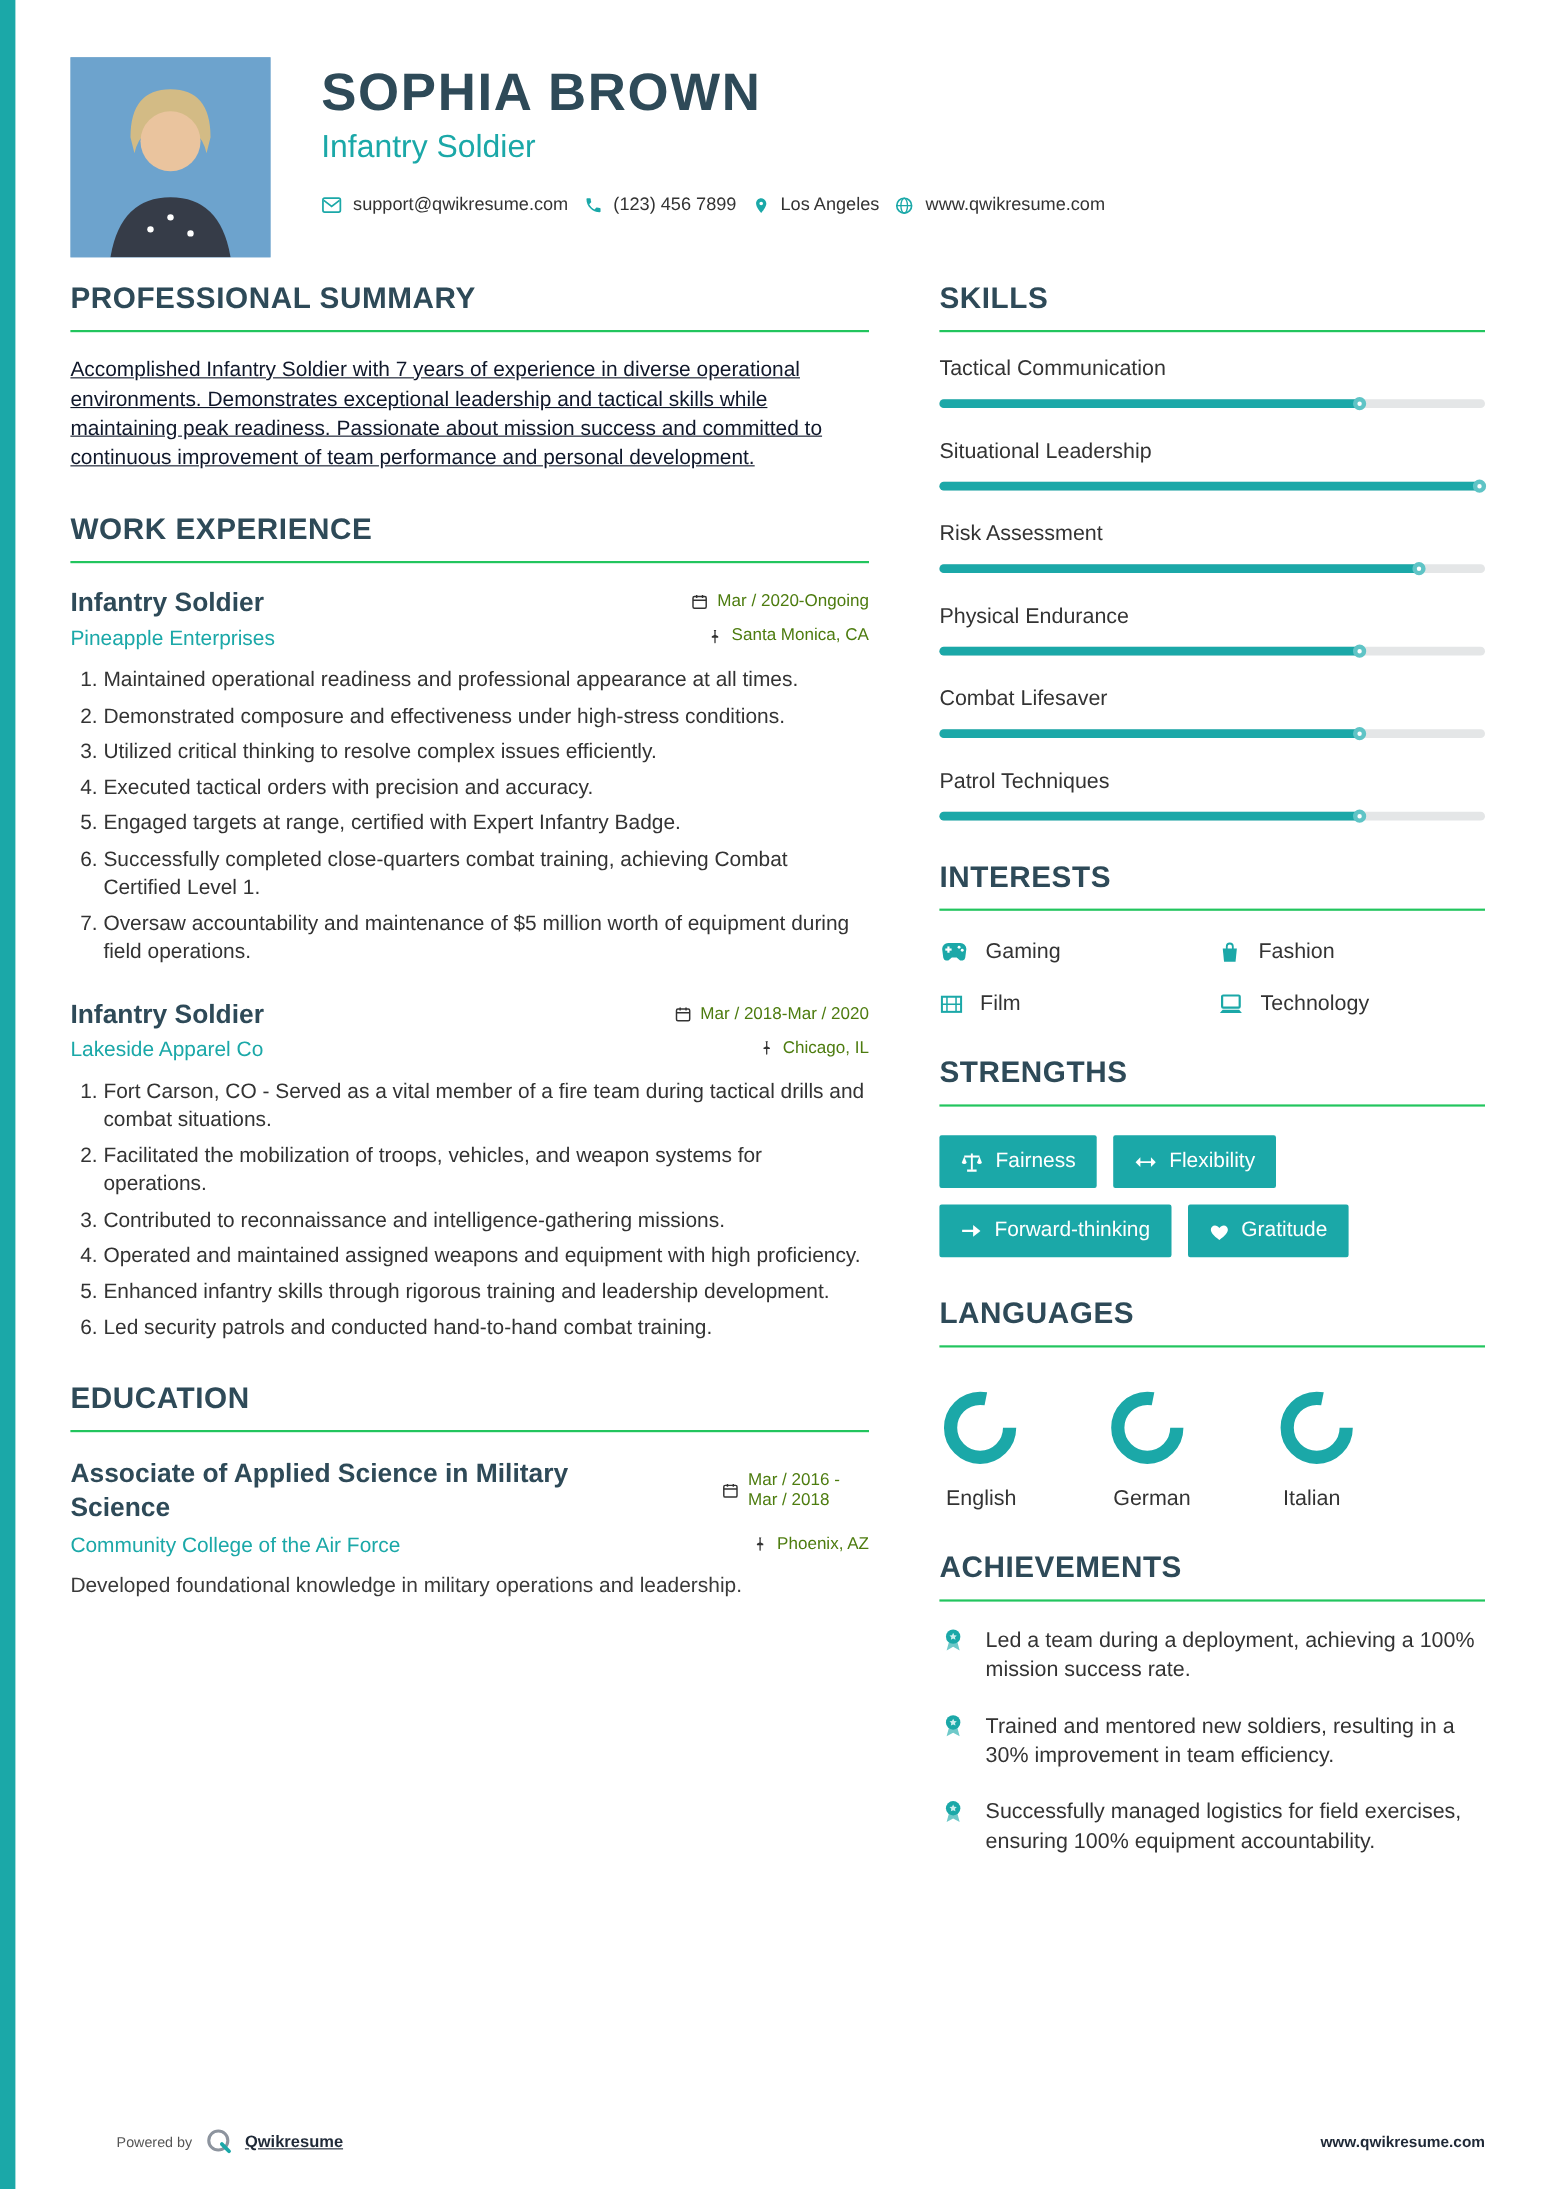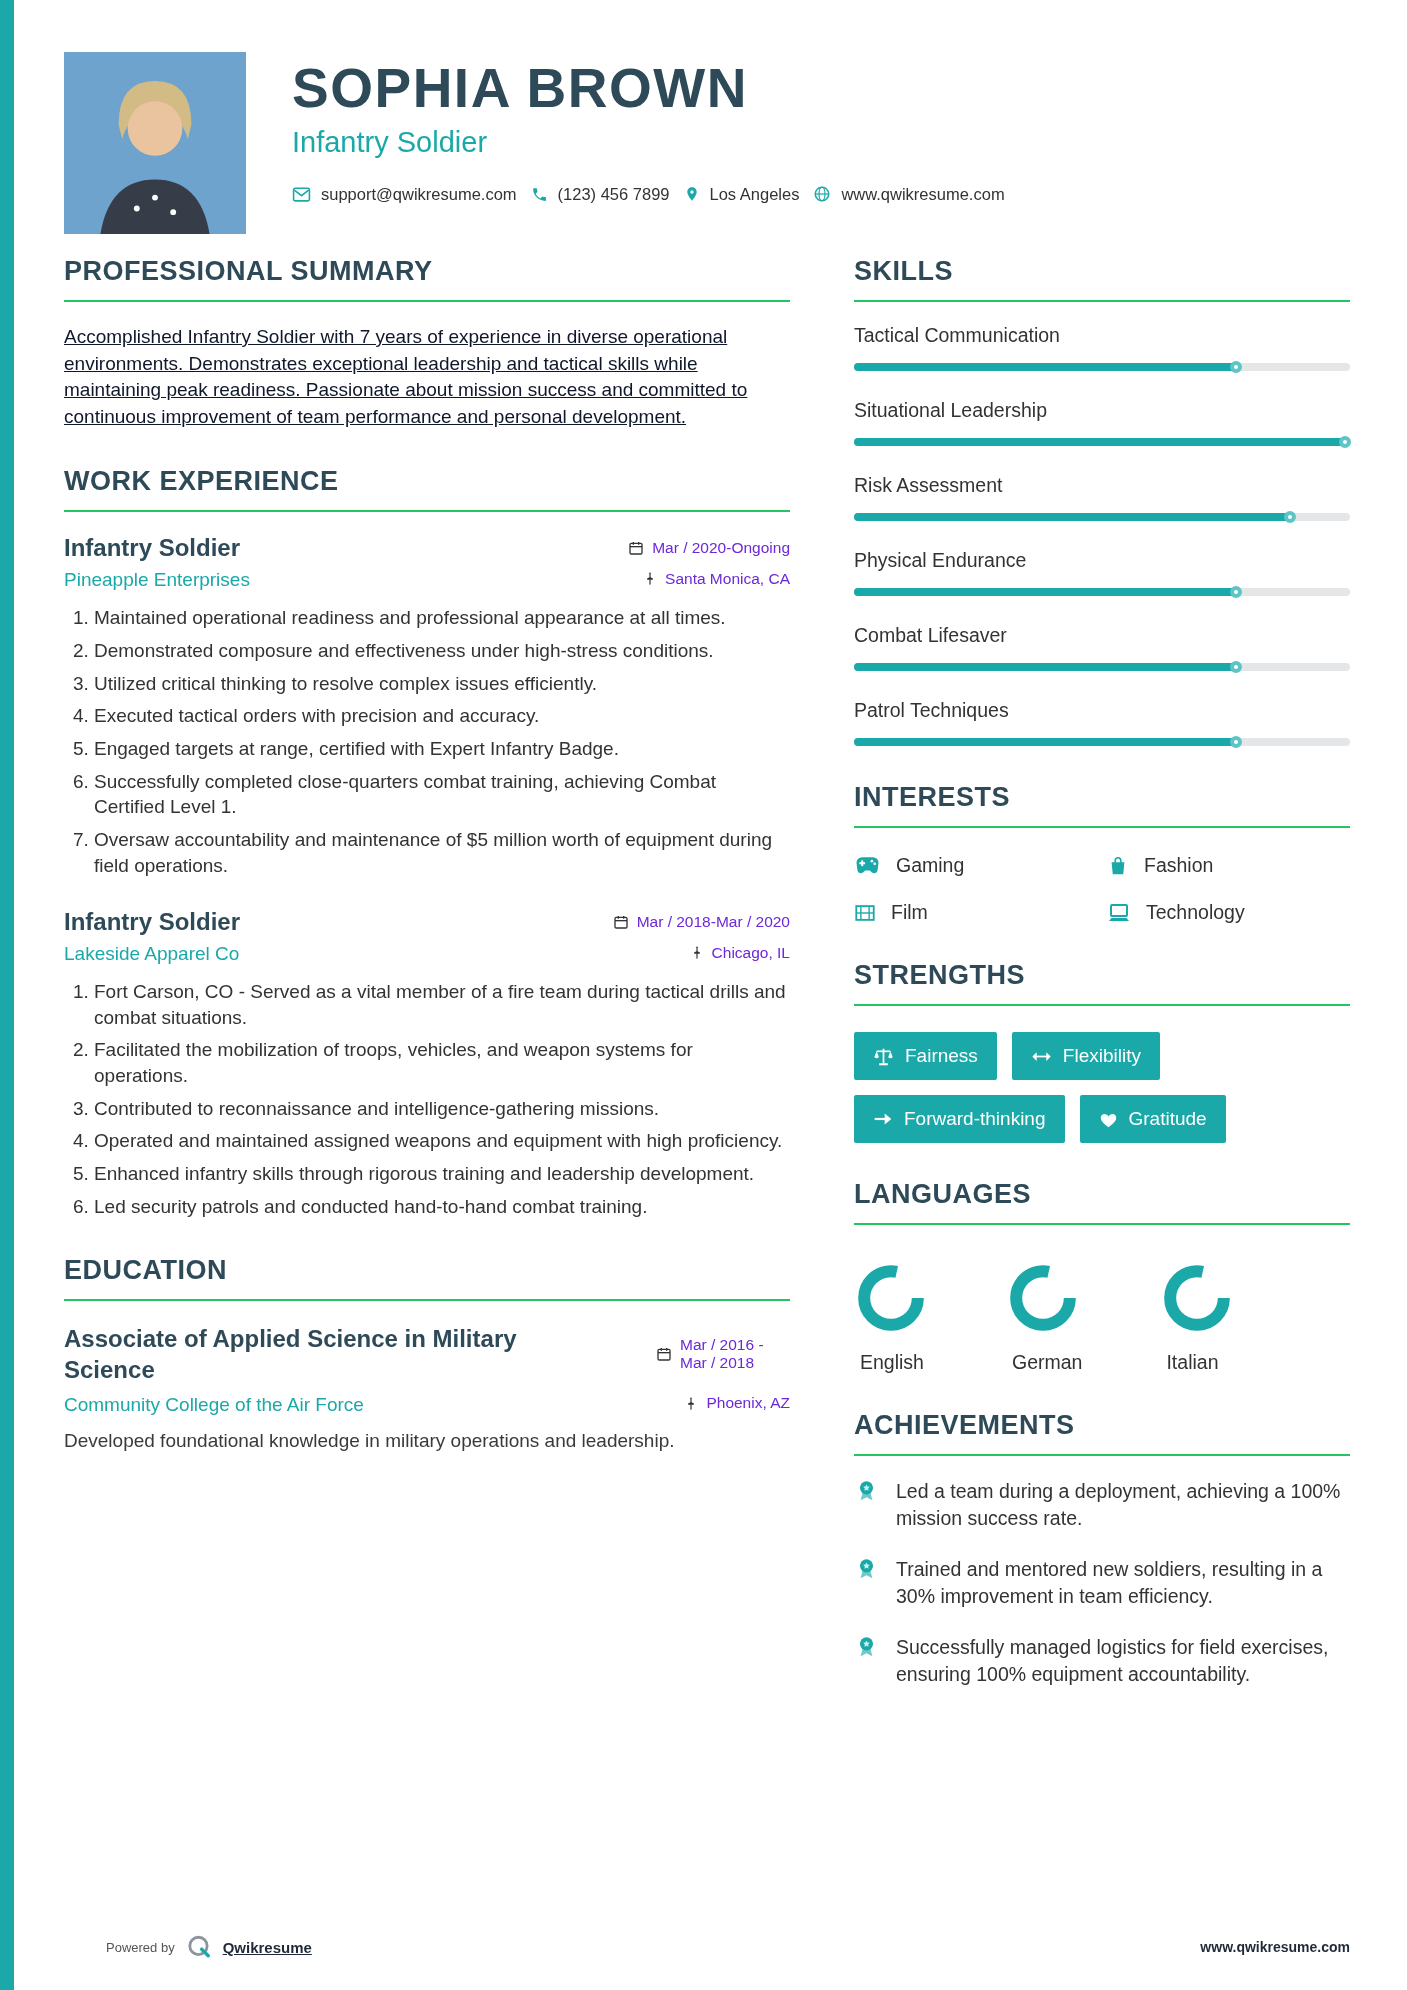--- a/index.html
+++ b/index.html
@@ -7,42 +7,42 @@
   body { font-family:"Liberation Sans", sans-serif; width:1407px; }
   .page { position:relative; width:1407px; height:1990px; background:#ffffff; overflow:hidden; }
   .accent-bar { position:absolute; left:0; top:0; width:14px; height:100%; background:#1ba8a8; }
   .content { padding:52px 57px 0 64px; }
 
   
   .header { display:flex; gap:46px; margin-bottom:22px; }
   .photo { width:182px; height:182px; flex:none; overflow:hidden; background:#6da3cd; }
   .photo svg { display:block; width:100%; height:100%; }
   .head-right { padding-top:8px; }
-  .name { font-size:55px; font-weight:bold; color:#2e4a58; letter-spacing:1.5px; line-height:1.05; }
+  .name { font-size:48px; font-weight:bold; color:#2e4a58; letter-spacing:1.5px; line-height:1.05; }
   .job-title-header { font-size:29px; color:#1ba8a8; font-weight:500; margin-top:8px; }
   .contact-row { display:flex; gap:14px; margin-top:26px; align-items:center; font-size:16.5px; color:#333; flex-wrap:wrap; }
   .contact-item { display:flex; align-items:center; gap:10px; }
   .contact-item svg { display:block; }
 
   
   .columns { display:flex; gap:64px; }
   .col-left { width:726px; flex:none; }
   .col-right { flex:1; min-width:0; }
 
   .section { margin-bottom:36px; }
   .section-heading { font-size:27px; font-weight:bold; color:#2e4a58; letter-spacing:0.5px;
     padding-bottom:13px; border-bottom:2px solid #22c55e; margin-bottom:22px; }
 
   .summary-text { font-size:19px; color:#0f172a; line-height:1.4;text-decoration:underline; }
 
   
   .job { margin-bottom:30px; }
   .job-head { display:flex; justify-content:space-between; align-items:baseline; }
   .job-title { font-size:24px; font-weight:bold; color:#2e4a58; }
-  .meta { font-size:15.5px; color:#6d28d9; display:flex; gap:8px; align-items:center; }
+  .meta { font-size:15.5px; color:#4d7c0f; display:flex; gap:8px; align-items:center; }
   .meta svg { flex:none; }
   .job-sub { display:flex; justify-content:space-between; align-items:baseline; margin-top:7px; }
   .company { font-size:19px; color:#1ba8a8; }
   .bullets { margin-top:14px; padding-left:30px; font-size:19px; color:#333; line-height:1.35; }
   .bullets li { margin-bottom:7px; }
 
   
   .edu-head { display:flex; justify-content:space-between; }
   .degree { font-size:24px; font-weight:bold; color:#2e4a58; width:470px; line-height:1.3; }
   .edu-dates { width:160px; justify-content:flex-end; text-align:left; }

